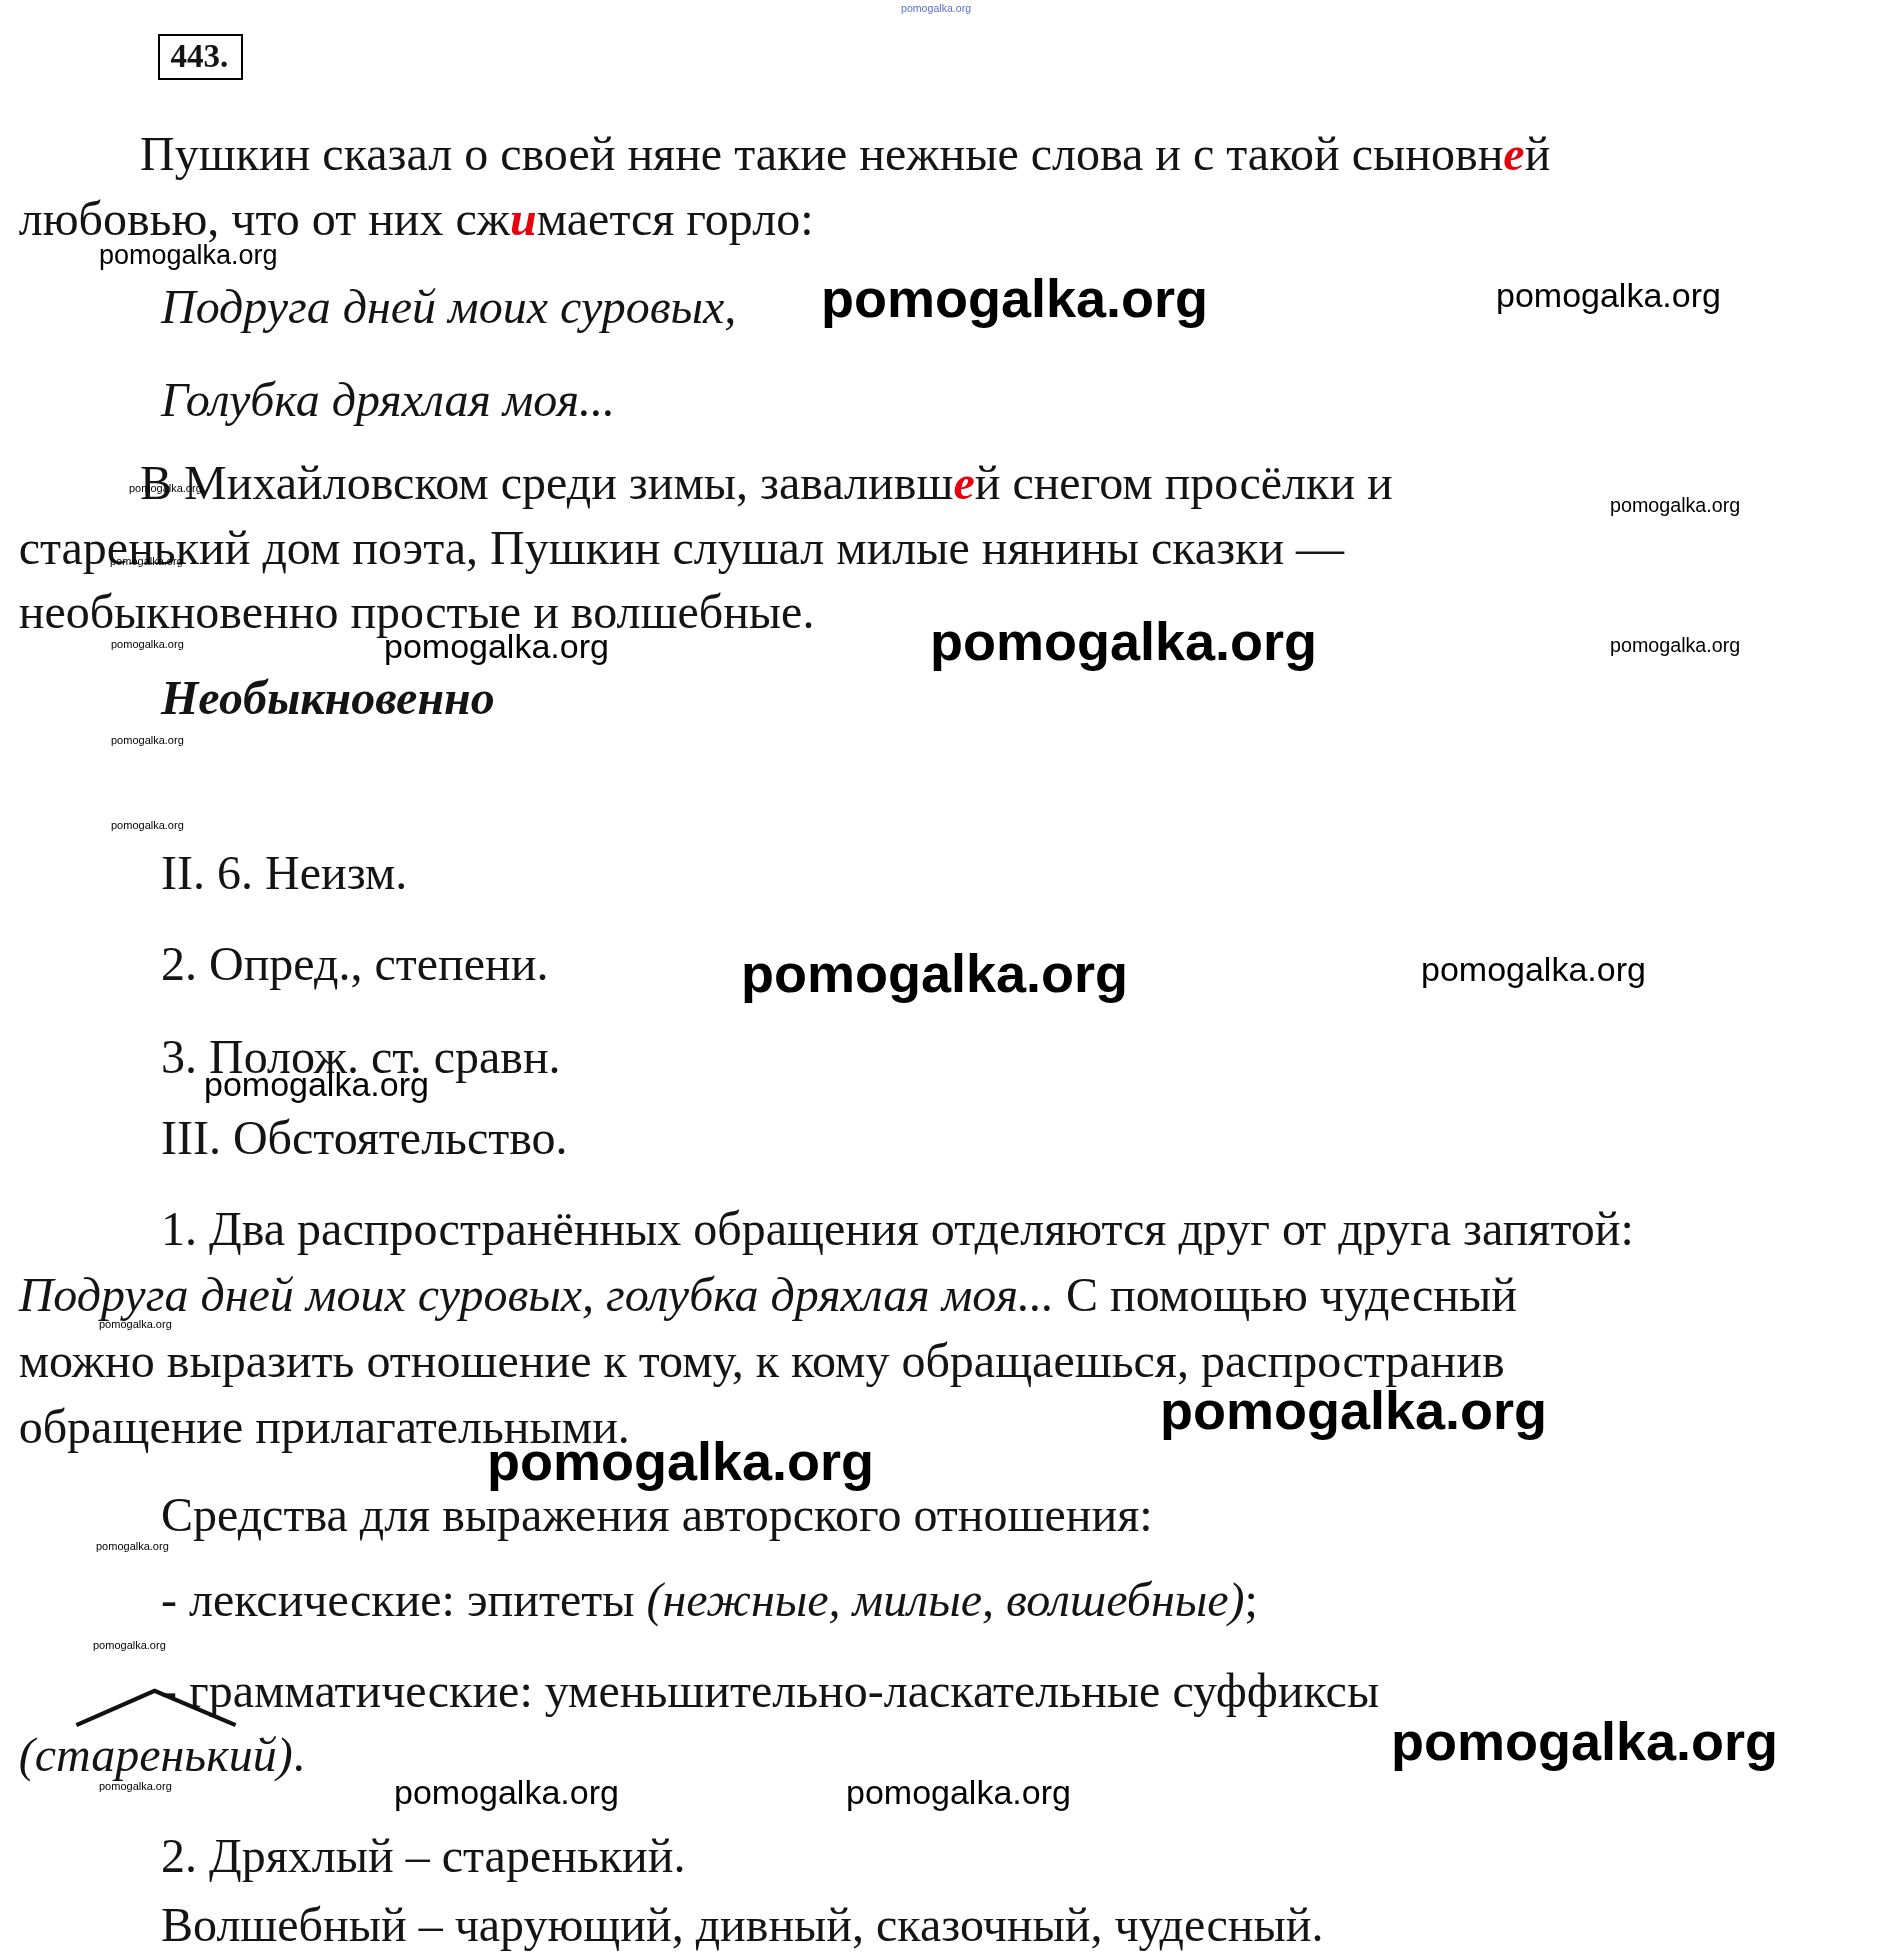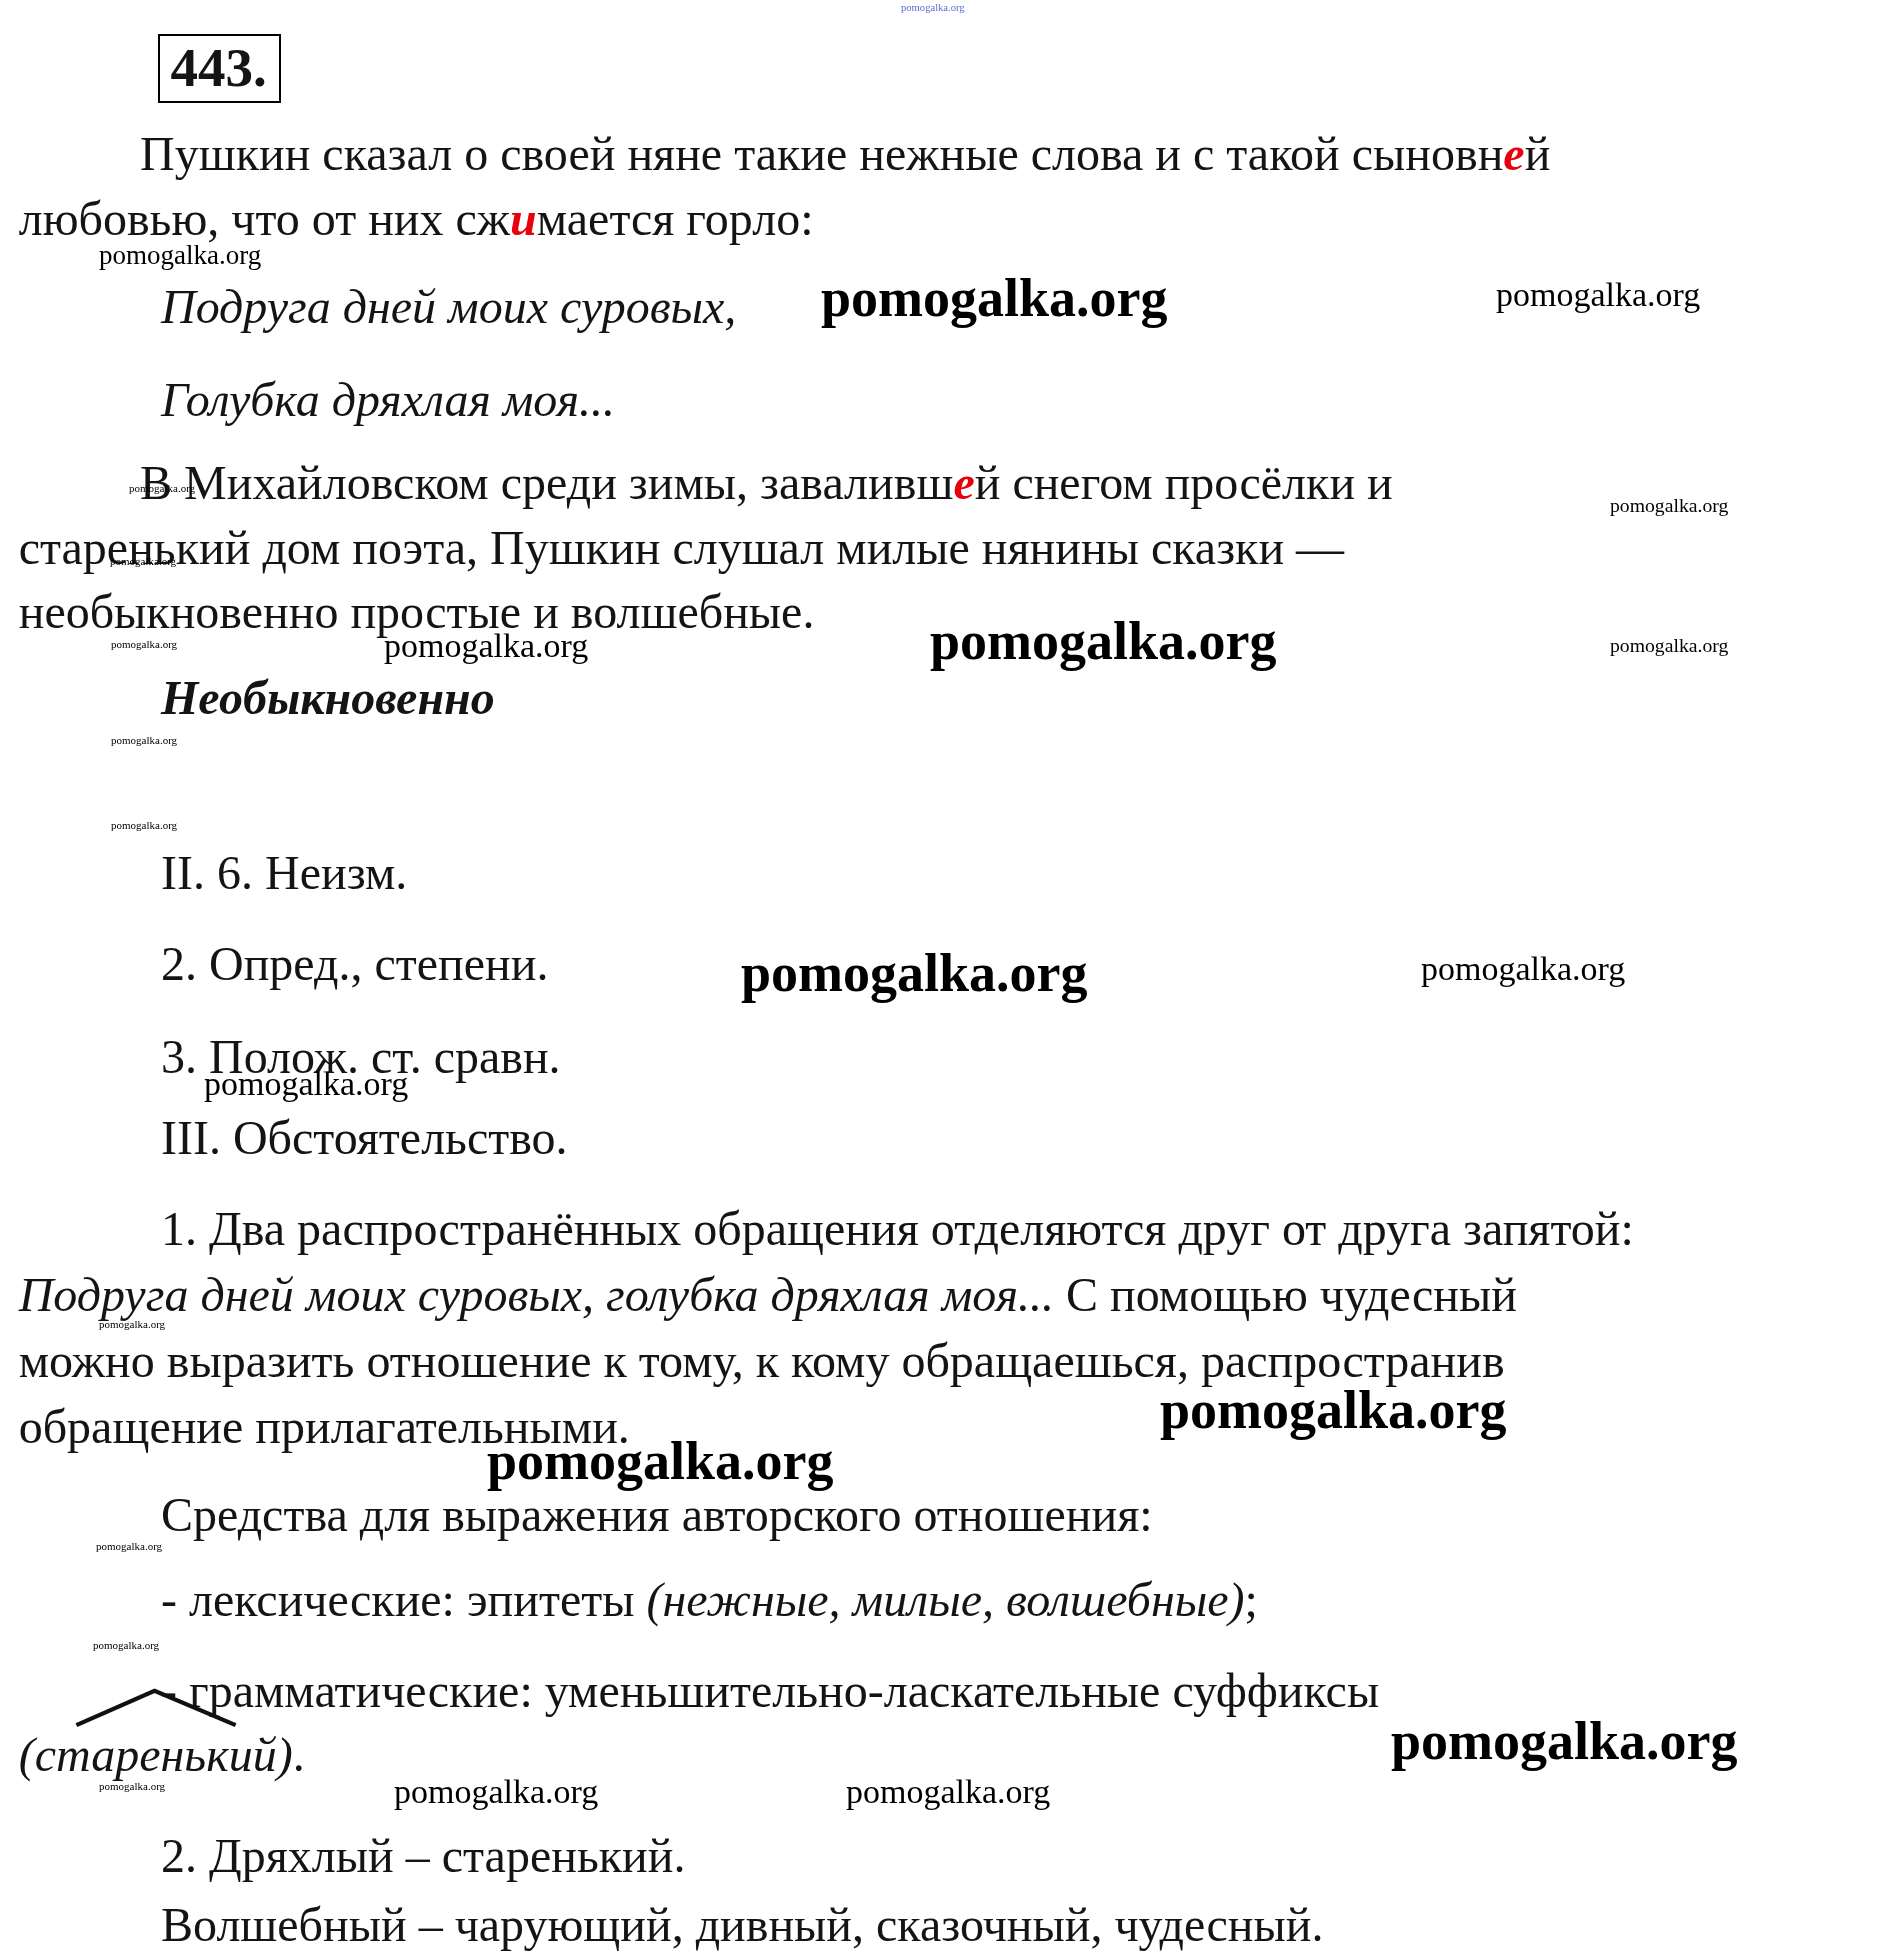--- a/index.html
+++ b/index.html
@@ -21,28 +21,28 @@
   }
   .ital { font-style: italic; }
   .boldital { font-style: italic; font-weight: bold; }
   .red { color: #e8000d; font-weight: bold; font-style: italic; }
   .num-box {
     position: absolute;
     left: 158px;
     top: 34px;
     border: 2.4px solid #000;
     padding: 2.9px 12.5px 4.8px 10.6px;
-    font-size: 55px;
+    font-size: 33px;
     font-weight: bold;
     line-height: 1.05;
     white-space: nowrap;
   }
   .wm {
     position: absolute;
-    font-family: Liberation Serif, serif;
+    font-family: Liberation Sans, sans-serif;
     color: #000000;
     white-space: nowrap;
     line-height: 1;
   }
   .wm-xs { font-size: 11px; }
   .wm-s  { font-size: 19.7px; }
   .wm-m  { font-size: 27px; }
   .wm-l  { font-size: 34px; }
   .wm-xl { font-size: 54px; font-weight: 600; }
   .wm-blue { font-size: 10.6px; color: #5b6fd0; }

